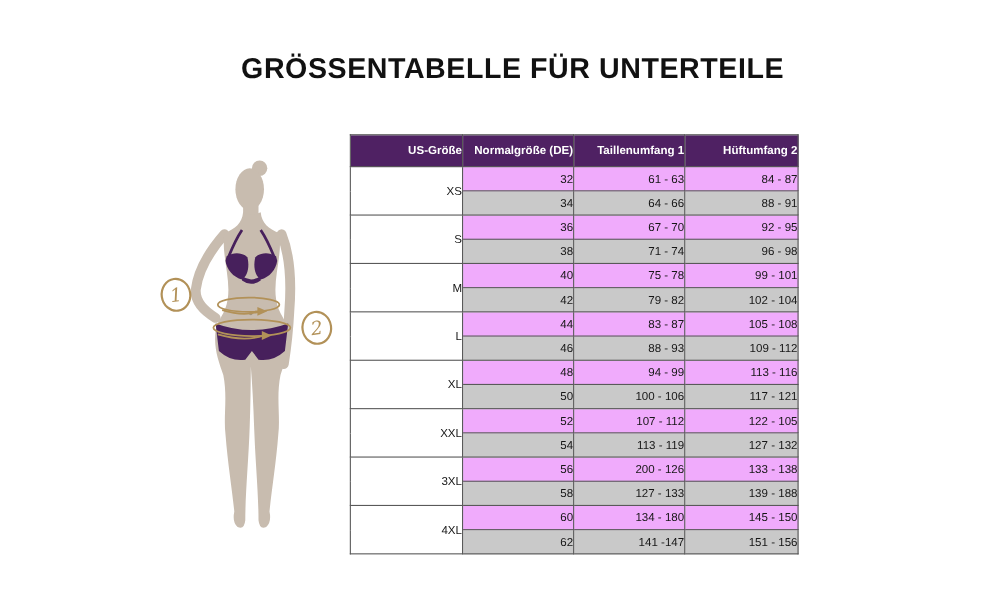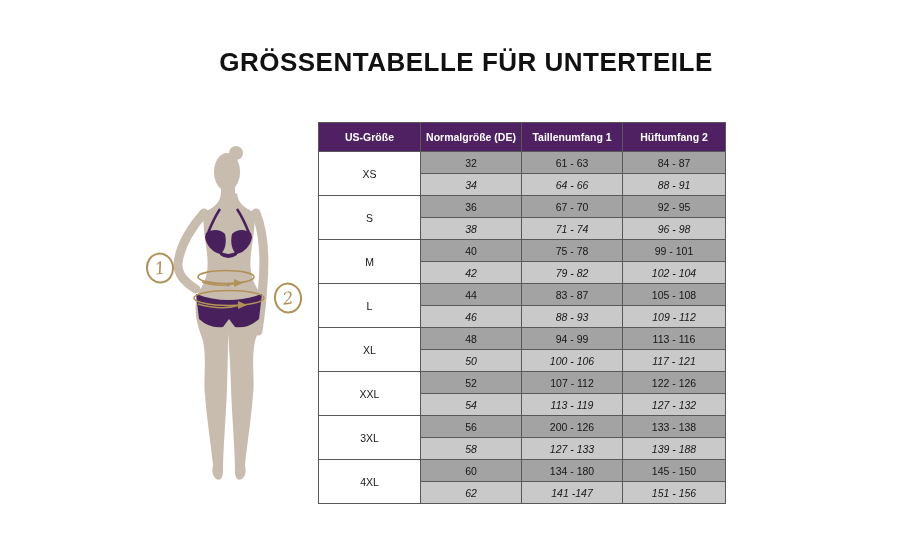--- a/index.html
+++ b/index.html
@@ -29,28 +29,28 @@
 
   .figure-wrap{position:absolute;left:128px;top:133px;width:185px;height:370px;}
 
   table.size-table{
     position:absolute;left:318px;top:122px;width:407px;
     border-collapse:collapse;table-layout:fixed;
     font-size:10.5px;color:#161616;
   }
   .size-table th,.size-table td{
     border:1px solid var(--border);
-    text-align:center;vertical-align:middle;padding:0;
+    text-align:right;vertical-align:middle;padding:0;
   }
   .size-table th{
     background:var(--header-bg);color:#ffffff;
     height:28px;font-size:10.5px;font-weight:bold;
   }
-  .size-table td{height:21px;background:#a3a3a3;}
-  .size-table td.alt{background:var(--alt-row);font-style:italic;}
+  .size-table td{height:21px;background:#f0abfc;}
+  .size-table td.alt{background:var(--alt-row);}
   .size-table td.us{background:#ffffff;}
 </style>
 </head>
 <body>
 
 <div class="page">
 
   <h1 class="title">GRÖSSENTABELLE FÜR UNTERTEILE</h1>
 
   <div class="instructions">
@@ -197,21 +197,21 @@
         </tr>
         <tr>
           <td class="alt">50</td>
           <td class="alt">100 - 106</td>
           <td class="alt">117 - 121</td>
         </tr>
         <tr>
           <td rowspan="2" class="us">XXL</td>
           <td>52</td>
           <td>107 - 112</td>
-          <td>122 - 126</td>
+          <td>122 - 105</td>
         </tr>
         <tr>
           <td class="alt">54</td>
           <td class="alt">113 - 119</td>
           <td class="alt">127 - 132</td>
         </tr>
         <tr>
           <td rowspan="2" class="us">3XL</td>
           <td>56</td>
           <td>200 - 126</td>

